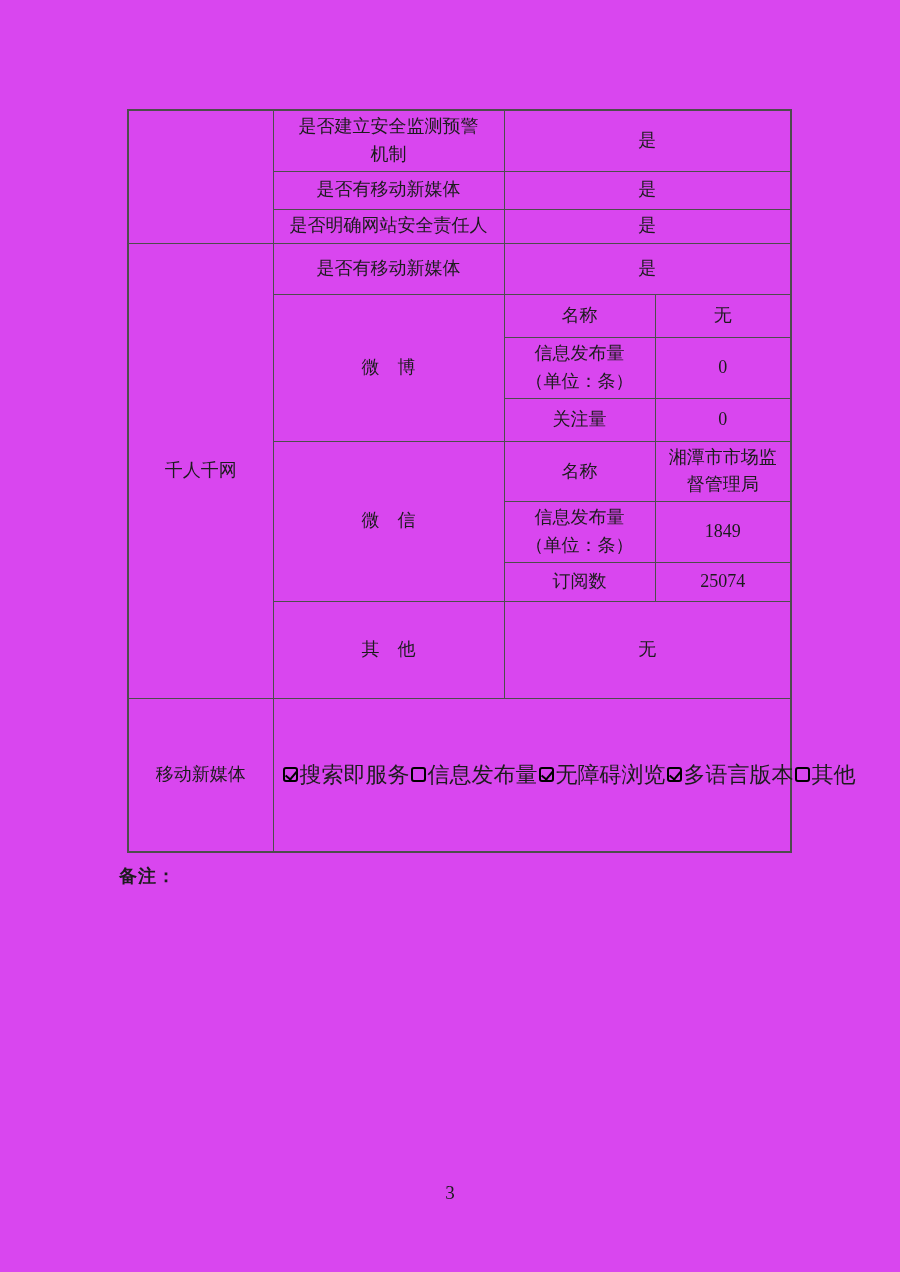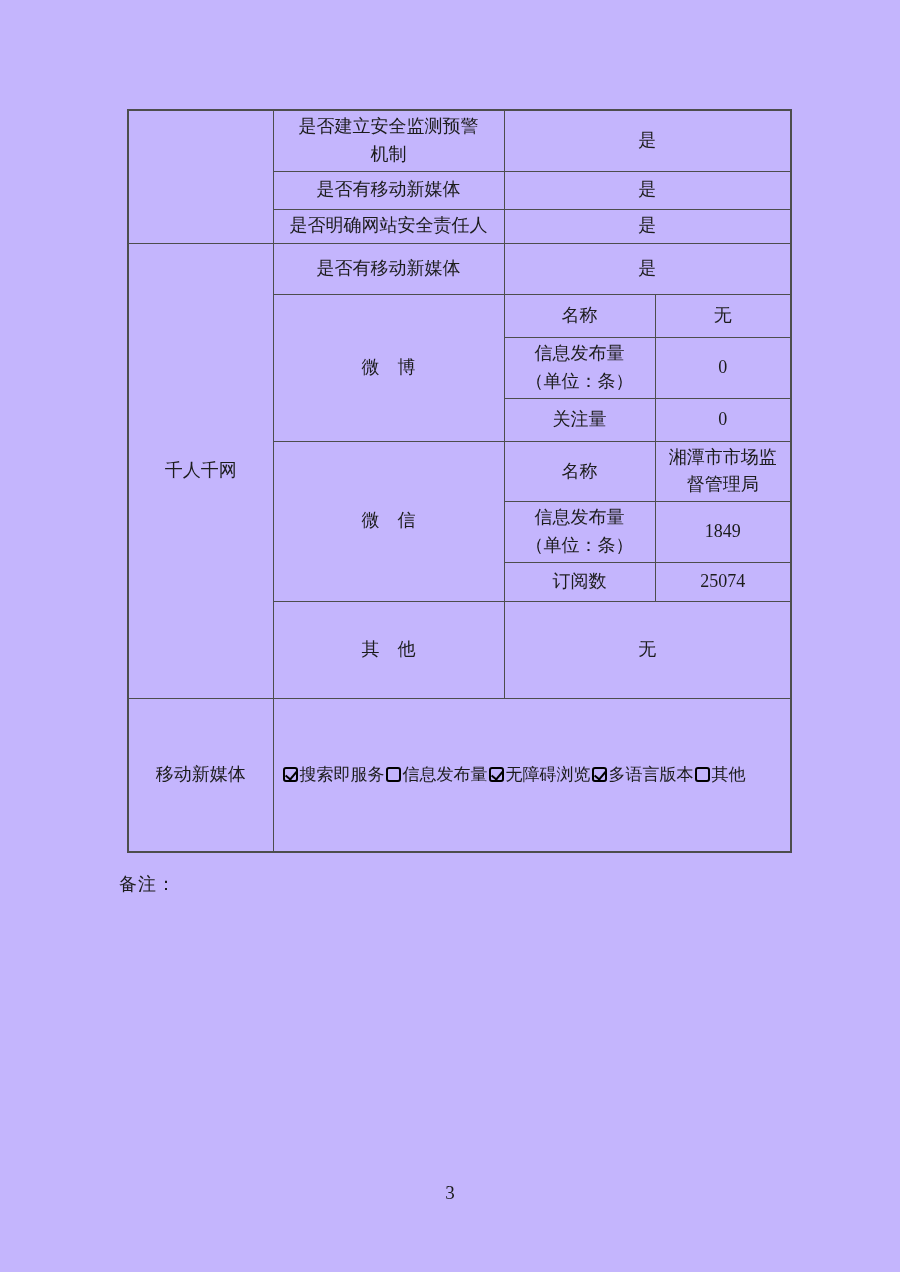--- a/index.html
+++ b/index.html
@@ -1,20 +1,20 @@
 <!DOCTYPE html>
 <html><head>
 <meta charset="utf-8">
 <style>
   * { margin:0; padding:0; box-sizing:border-box; }
   html,body { background:#ffffff; }
   .page {
     position:relative;
     width:900px; height:1272px;
-    background:#c4b5fd;
+    background:#d946ef;
     font-family:"Liberation Serif","DejaVu Serif",serif;
     color:#1c1c1c;
     overflow:hidden;
   }
   table.report {
     position:absolute; left:127px; top:109px;
     width:663px;
     border-collapse:collapse;
     table-layout:fixed;
     border:2px solid #4d4d4d;
@@ -25,21 +25,21 @@
     vertical-align:middle;
     font-size:18px;
     line-height:1.55;
     padding:2px 8px;
   }
   .cell-text { white-space:pre-line; display:inline-block; }
   td.innov-cell { padding-bottom:30px; }
   .cb-line {
     display:flex; align-items:center; justify-content:flex-start;
     flex-wrap:nowrap; white-space:nowrap;
-    font-size:17px;
+    font-size:22px;
   }
   .cb-item { display:inline-flex; align-items:center; }
   .cb {
     width:15px; height:15px;
     border:2.5px solid #000;
     border-radius:3px;
     display:inline-block;
     position:relative;
     margin:0 2px 0 1px;
     flex:0 0 auto;
@@ -48,23 +48,22 @@
     content:"";
     position:absolute;
     left:3px; top:-1px;
     width:5px; height:10px;
     border-right:2.6px solid #000;
     border-bottom:2.6px solid #000;
     transform:rotate(40deg);
   }
   .note {
     position:absolute; left:119px; top:864px;
-    font-size:18px; font-weight:normal;
+    font-size:18px; font-weight:bold;
     letter-spacing:1px;
-    margin-top:8px;
   }
   .page-number {
     position:absolute; left:0; right:0; top:1182px;
     text-align:center;
     font-size:19px;
   }
 </style>
 </head>
 <body>
 

